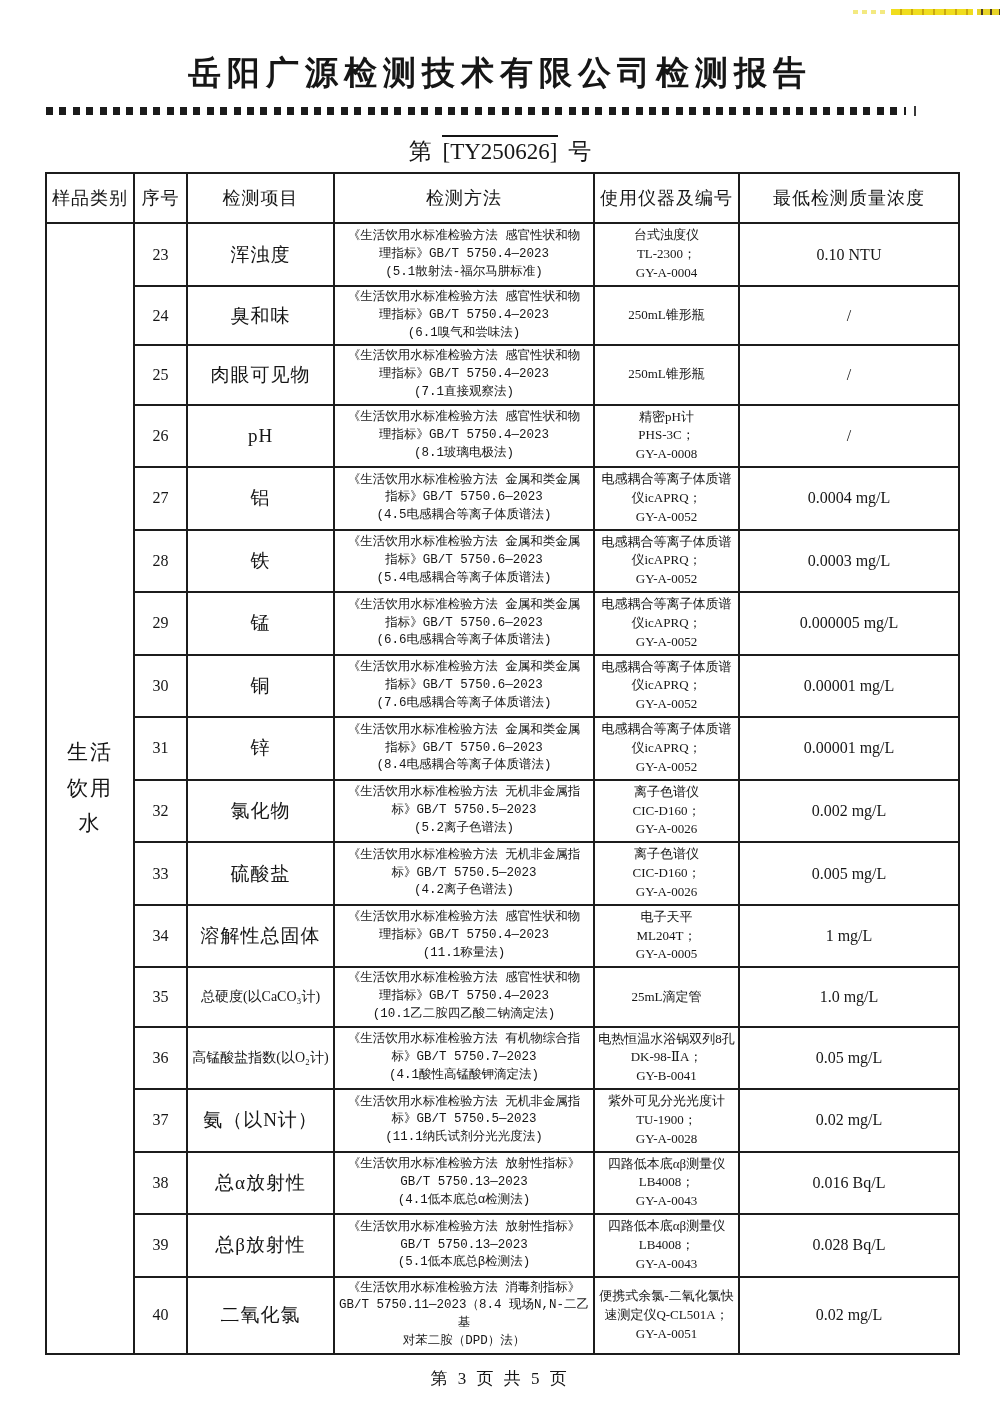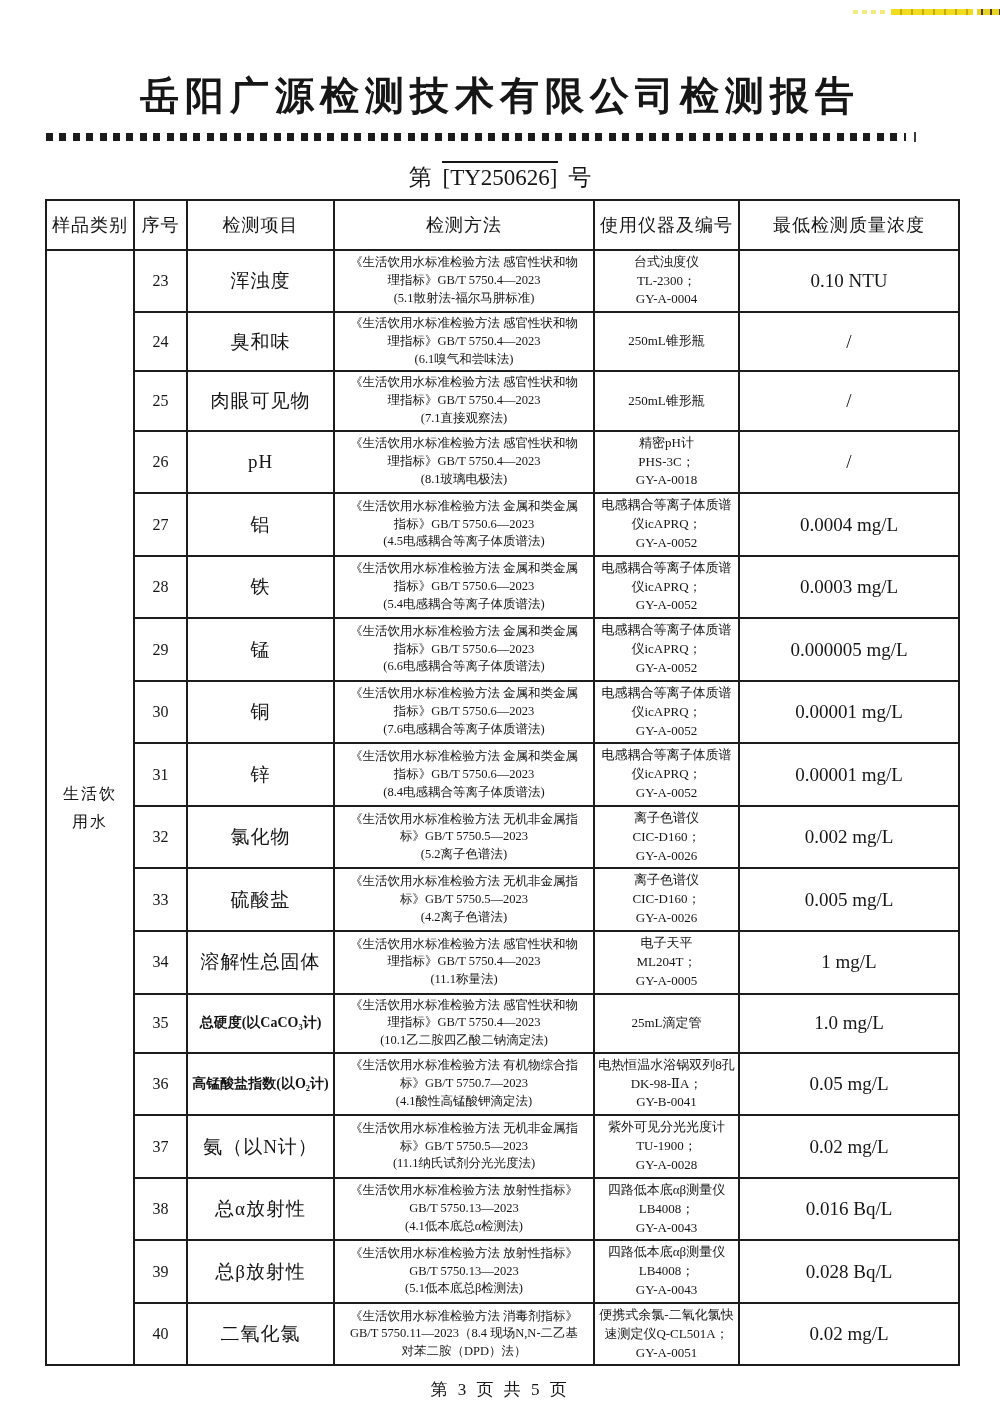--- a/index.html
+++ b/index.html
@@ -12,23 +12,23 @@
     overflow: hidden;
   }
   .artifact { position: absolute; top: 8px; left: 853px; height: 8px; display: flex; align-items: center; gap: 4px; }
   .artifact .a1 { display:inline-block; width: 34px; height: 4px;
     background: repeating-linear-gradient(90deg, #eee04a 0 5px, transparent 5px 9px); opacity:.7; }
   .artifact .a2 { display:inline-block; width: 82px; height: 6px;
     background: repeating-linear-gradient(90deg, #f0dd1e 0 9px, #caa90e 9px 11px); }
   .artifact .a3 { display:inline-block; width: 26px; height: 6px;
     background: repeating-linear-gradient(90deg, #e8d428 0 4px, #4a3a22 4px 6px, #e8d428 6px 9px); }
   .title {
-    margin-top: 73px;
+    margin-top: 54px;
     text-align: center;
-    font-size: 39px;
+    font-size: 33px;
     font-weight: bold;
     letter-spacing: 6px;
     line-height: 1.2;
     white-space: nowrap;
   }
   .dotline {
     position: relative;
     margin: 13px 0 6px 46px;
     width: 860px; height: 8px;
     background: repeating-linear-gradient(90deg, #1b1b1b 0 7px, transparent 7px 13.4px);
@@ -48,27 +48,27 @@
   th, td {
     border: 2px solid #1c1c1c;
     text-align: center;
     vertical-align: middle;
     padding: 2px 3px;
     overflow: hidden;
   }
   thead tr { height: 50px; margin-top: 28px; }
   th { font-size: 18px; font-weight: normal; letter-spacing: 1px; }
   tbody tr { height: 58px; }
-  td.cell-category { font-size: 16px; line-height: 1.7; letter-spacing: 2px; padding: 0 14px; }
+  td.cell-category { font-size: 21px; line-height: 1.7; letter-spacing: 2px; padding: 0 14px; }
   td.cell-no { font-size: 16px; }
   td.cell-item { font-size: 19px; letter-spacing: 1px; }
-  td.cell-item.small { font-size: 14px; letter-spacing: 0; font-weight: bold; }
-  td.cell-method { font-size: 12.5px; line-height: 1.42; white-space: pre-line; font-weight: normal; }
+  td.cell-item.small { font-size: 14px; letter-spacing: 0; }
+  td.cell-method { font-size: 12.5px; line-height: 1.42; white-space: pre-line; font-weight: normal; font-family: Liberation Mono, monospace; }
   td.cell-instr { font-size: 13px; line-height: 1.45; white-space: pre-line; }
-  td.cell-limit { font-size: 19px; }
+  td.cell-limit { font-size: 16px; }
   .footer { margin-top: 12px; text-align: center; font-size: 17px; letter-spacing: 3px; }
 </style>
 </head>
 <body>
 
 <div class="artifact">
   <span class="a1"></span>
   <span class="a2"></span>
   <span class="a3"></span>
 </div>
@@ -134,21 +134,21 @@
         <td class="cell-limit">/</td>
       </tr>
       <tr>
         <td class="cell-no">26</td>
         <td class="cell-item">pH</td>
         <td class="cell-method">《生活饮用水标准检验方法 感官性状和物
 理指标》GB/T 5750.4—2023
 (8.1玻璃电极法)</td>
         <td class="cell-instr">精密pH计
 PHS-3C；
-GY-A-0018</td>
+GY-A-0008</td>
         <td class="cell-limit">/</td>
       </tr>
       <tr>
         <td class="cell-no">27</td>
         <td class="cell-item">铝</td>
         <td class="cell-method">《生活饮用水标准检验方法 金属和类金属
 指标》GB/T 5750.6—2023
 (4.5电感耦合等离子体质谱法)</td>
         <td class="cell-instr">电感耦合等离子体质谱
 仪icAPRQ；

